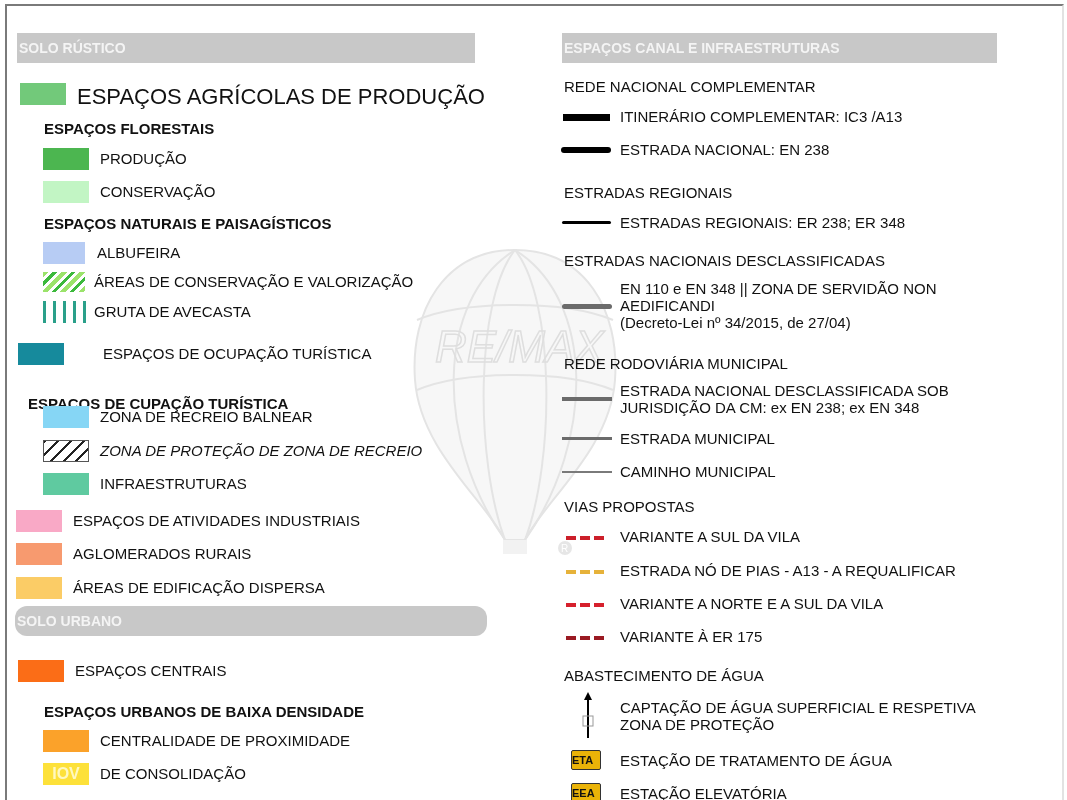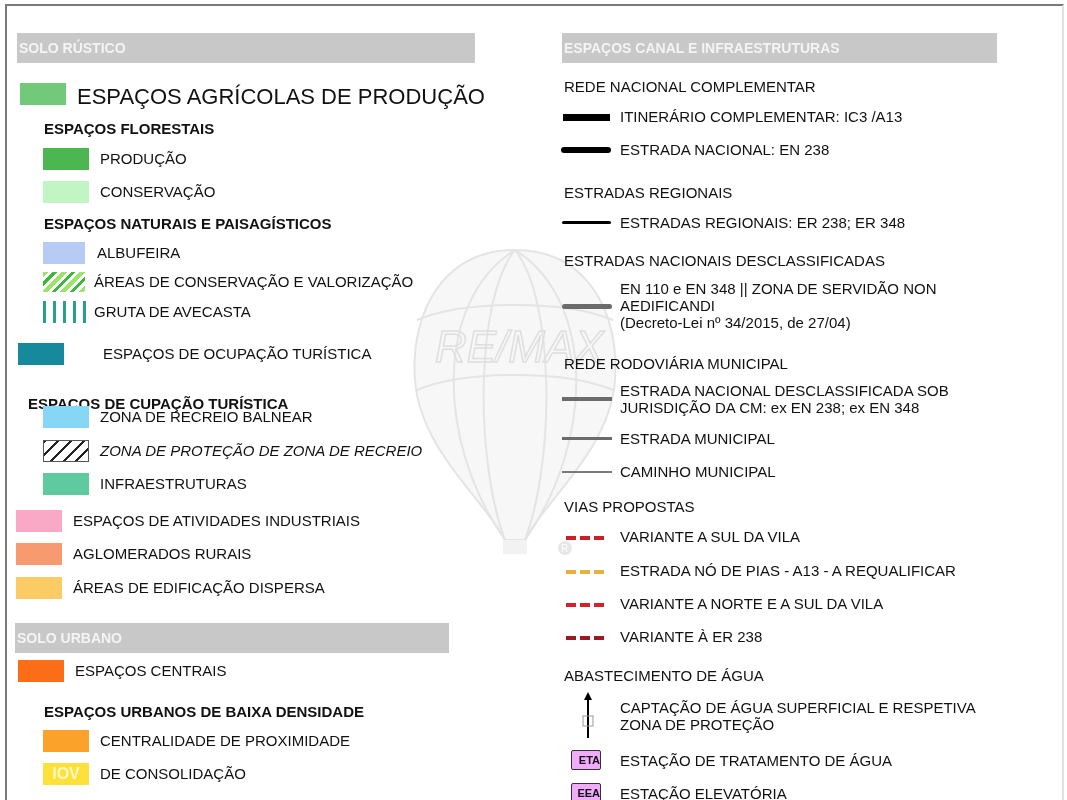--- a/index.html
+++ b/index.html
@@ -33,22 +33,22 @@
   .stripes-teal {
     background: repeating-linear-gradient(90deg, #2aa08a 0 3px, transparent 3px 10px);
   }
   .hatch-black {
     background: repeating-linear-gradient(135deg, #222 0 2px, #fff 2px 9px);
     border:1px solid #555; box-sizing:border-box;
   }
   .line { position:absolute; }
   .dash { position:absolute; height:4px; }
   .badge {
-    position:absolute; width:30px; height:20px; background:#f0abfc; border:1.5px solid #333;
-    border-radius:2px; font-size:11px; font-weight:bold; text-align:right; line-height:19px; box-sizing:border-box;
+    position:absolute; width:30px; height:20px; background:#eab308; border:1.5px solid #333;
+    border-radius:2px; font-size:11px; font-weight:bold; text-align:left; line-height:19px; box-sizing:border-box;
   }
 </style>
 </head>
 <body>
 
 <div class="frame"></div>
 
 <svg class="watermark" viewBox="0 0 220 320">
   <g fill="none" stroke="#e4e4e4" stroke-width="2">
     <path d="M110 10 C 40 10, 5 70, 10 140 C 15 210, 80 260, 100 300 L 120 300 C 140 260, 205 210, 210 140 C 215 70, 180 10, 110 10 Z" fill="#f7f7f7"></path>
@@ -96,21 +96,21 @@
   <div class="swatch" style="left:43px; top:473px; background:#5fcaa0;"></div>
   <div class="abs label" style="left:100px; top:475px;">INFRAESTRUTURAS</div>
 
   <div class="swatch" style="left:16px; top:510px; background:#f9a9c6;"></div>
   <div class="abs label" style="left:73px; top:512px;">ESPAÇOS DE ATIVIDADES INDUSTRIAIS</div>
   <div class="swatch" style="left:16px; top:543px; background:#f79a6f;"></div>
   <div class="abs label" style="left:73px; top:545px;">AGLOMERADOS RURAIS</div>
   <div class="swatch" style="left:16px; top:577px; background:#fbcc66;"></div>
   <div class="abs label" style="left:73px; top:579px;">ÁREAS DE EDIFICAÇÃO DISPERSA</div>
 
-  <div class="section-bar" style="left:15px; top:623px; width:434px;">SOLO URBANO</div>
+  <div class="section-bar" style="left:15px; top:606px; width:472px;border-radius:12px;">SOLO URBANO</div>
 
   <div class="swatch" style="left:18px; top:660px; background:#fb6d17;"></div>
   <div class="abs label" style="left:75px; top:662px;">ESPAÇOS CENTRAIS</div>
 
   <div class="abs subhead" style="left:44px; top:703px;">ESPAÇOS URBANOS DE BAIXA DENSIDADE</div>
   <div class="swatch" style="left:43px; top:730px; background:#fba22a;"></div>
   <div class="abs label" style="left:100px; top:732px;">CENTRALIDADE DE PROXIMIDADE</div>
   <div class="swatch" style="left:43px; top:763px; background:#fde13a; color:#fff8c0; font-size:16px; font-weight:bold; line-height:22px; text-align:center;">IOV</div>
   <div class="abs label" style="left:100px; top:765px;">DE CONSOLIDAÇÃO</div>
 </div>
@@ -165,21 +165,21 @@
     <div class="dash" style="left:566px; top:603px; width:10px; background:#d6202c;"></div>
     <div class="dash" style="left:580px; top:603px; width:10px; background:#d6202c;"></div>
     <div class="dash" style="left:594px; top:603px; width:10px; background:#d6202c;"></div>
   </div>
   <div class="abs label" style="left:620px; top:595px;">VARIANTE A NORTE E A SUL DA VILA</div>
   <div>
     <div class="dash" style="left:566px; top:636px; width:10px; background:#9a1a22;"></div>
     <div class="dash" style="left:580px; top:636px; width:10px; background:#9a1a22;"></div>
     <div class="dash" style="left:594px; top:636px; width:10px; background:#9a1a22;"></div>
   </div>
-  <div class="abs label" style="left:620px; top:628px;">VARIANTE À ER 238</div>
+  <div class="abs label" style="left:620px; top:628px;">VARIANTE À ER 175</div>
 
   <div class="abs label" style="left:564px; top:667px;">ABASTECIMENTO DE ÁGUA</div>
   <svg class="abs" style="left:578px; top:692px;" width="20" height="48" viewBox="0 0 20 48">
     <line x1="10" y1="6" x2="10" y2="46" stroke="#000" stroke-width="2"></line>
     <polygon points="10,0 6,8 14,8" fill="#000"></polygon>
     <rect x="5" y="24" width="10" height="10" fill="none" stroke="#999" stroke-width="1"></rect>
   </svg>
   <div class="abs label-sm" style="left:620px; top:699px; width:400px;">
     <div>CAPTAÇÃO DE ÁGUA SUPERFICIAL E RESPETIVA</div>
     <div>ZONA DE PROTEÇÃO</div>

